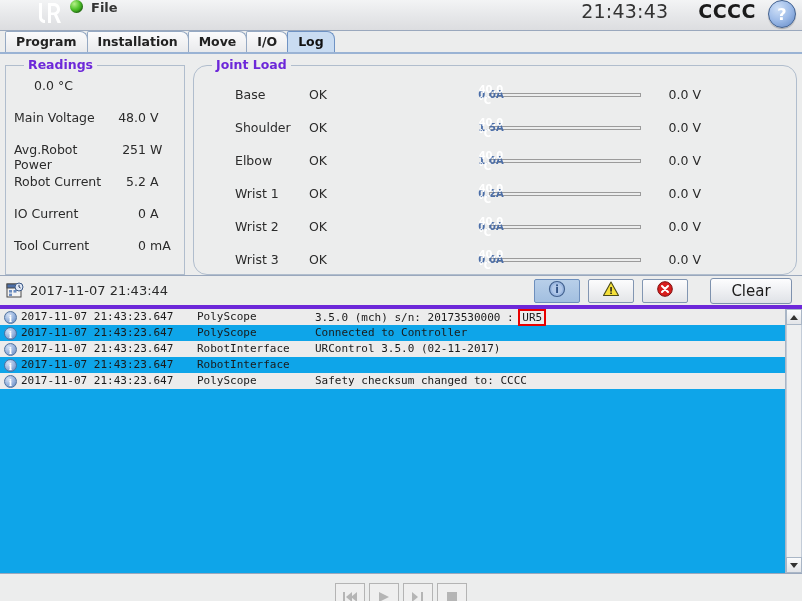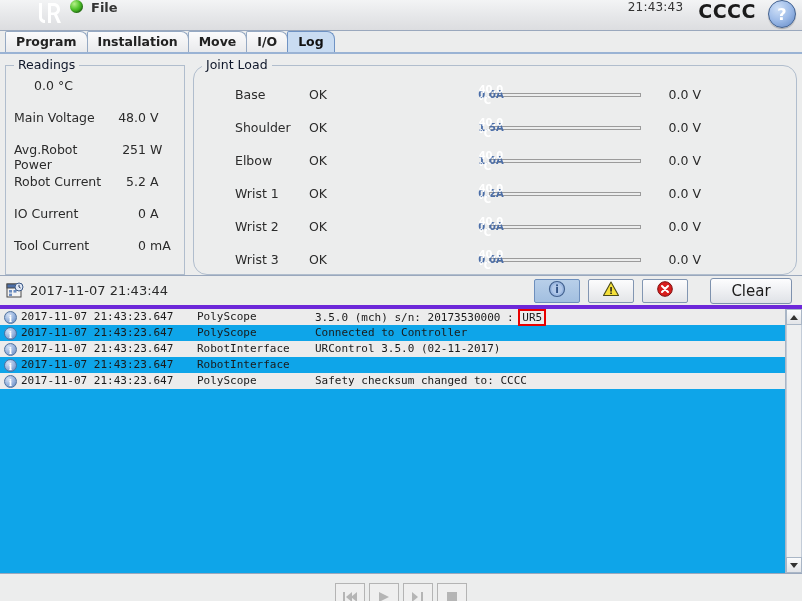--- a/index.html
+++ b/index.html
@@ -40,23 +40,23 @@
     margin-right: 8px;
     flex: none;
   }
   .file-label {
     font-weight: bold;
     font-size: 13px;
     color: #333;
   }
   .header-spacer { flex: 1; }
   .clock {
-    font-size: 12px;
+    font-size: 19px;
     color: #333;
-    margin-right: 15px;
+    margin-right: 30px;
     letter-spacing: 0.2px;
   }
   .checksum {
     font-weight: bold;
     font-size: 19px;
     color: #1a1a1a;
     letter-spacing: 0.5px;
     margin-right: 12px;
   }
   .help-btn {
@@ -116,26 +116,26 @@
     border-bottom: 1px solid #9aa8bd;
   }
   .group {
     border: 1px solid #b0bdcd;
     background: #eceded;
     position: relative;
     box-sizing: border-box;
   }
   .group > .group-title {
     position: absolute;
-    top: -9px; left: 8px;
+    top: -9px; left: 18px;
     background: #eceded;
     padding: 0 4px;
-    font-weight: normal;
+    font-weight: bold;
     font-size: 12.5px;
-    color: #0f172a;
+    color: #6d28d9;
   }
   .readings {
     width: 180px;
     margin-top: 7px;
     padding: 12px 8px 4px 8px;
     flex: none;
   }
   .reading-row {
     display: flex;
     align-items: baseline;

